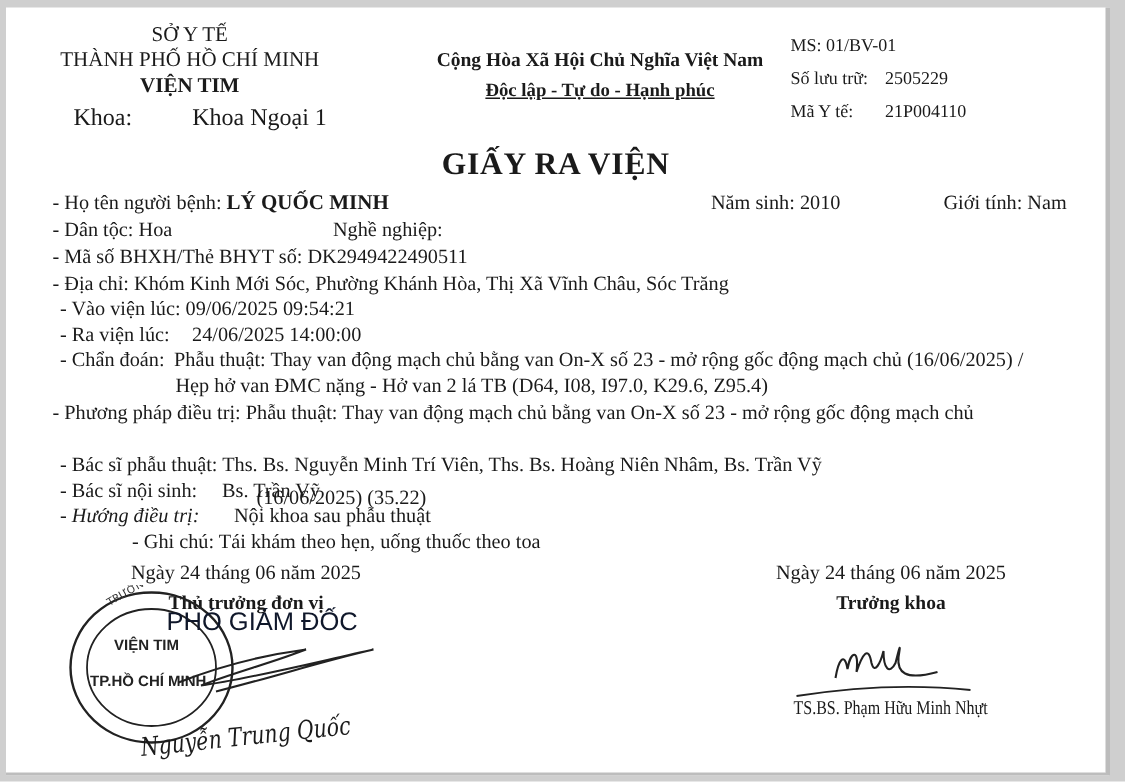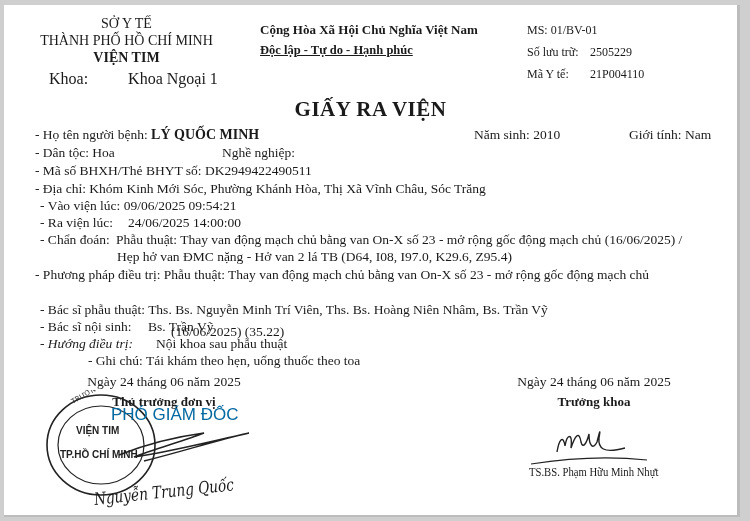--- a/index.html
+++ b/index.html
@@ -15,30 +15,30 @@
       width: 733px; height: 510px;
       background: #ffffff;
       border-right: 3px solid #bcbcbc;
       border-bottom: 2px solid #bdbdbd;
     }
     .abs { position: absolute; white-space: nowrap; }
     .hdr-left { left: 0; top: 10px; width: 245px; text-align: center; font-size: 14px; line-height: 17px; }
     .hdr-left .bold { font-weight: bold; }
     .khoa { left: 45px; top: 65px; font-size: 16px; }
     .khoa .val { margin-left: 40px; }
-    .hdr-mid { left: 256px; top: 15px; width: 280px; font-size: 13px; font-weight: bold; line-height: 20px; }
+    .hdr-mid { left: 256px; top: 25px; width: 280px; text-align: center; font-size: 13px; font-weight: bold; line-height: 20px; }
     .hdr-mid .motto { text-decoration: underline; font-size: 12.5px; }
     .hdr-right { left: 523px; top: 14px; font-size: 12px; line-height: 22px; }
     .hdr-right .lbl { display: inline-block; width: 63px; }
     .title { left: 0; top: 92px; width: 733px; text-align: center; font-size: 21px; font-weight: bold; letter-spacing: 0.5px; }
     .row { font-size: 13.5px; line-height: 16px; }
     .bold { font-weight: bold; }
     .sig-left { left: 60px; top: 369px; width: 200px; text-align: center; font-size: 13.5px; }
     .sig-left .role { font-weight: bold; font-size: 13px; margin-top: 4px; }
-    .pgd { left: 107px; top: 400px; font-family: "Liberation Sans", "DejaVu Sans", sans-serif; font-size: 17px; color: #0369a1; }
+    .pgd { left: 107px; top: 400px; font-family: "Liberation Sans", "DejaVu Sans", sans-serif; font-size: 17px; color: #0f172a; }
     .sig-right { left: 490px; top: 369px; width: 200px; text-align: center; font-size: 13.5px; }
     .sig-right .role { font-weight: bold; font-size: 13px; margin-top: 4px; }
     .name-right { left: 525px; top: 459px; font-size: 13px; transform: scaleX(0.82); transform-origin: left center; }
     .name-left { left: 90px; top: 484px; font-style: italic; font-size: 17px; font-family: "DejaVu Serif", serif; transform: rotate(-6deg) scaleX(0.8); transform-origin: left center; }
     .stamp { left: 39px; top: 385px; }
     .stamp-text { font-family: "Liberation Sans", "DejaVu Sans", sans-serif; font-weight: bold; font-size: 10px; color: #222; }
   </style>
 </head>
 <body>
 

